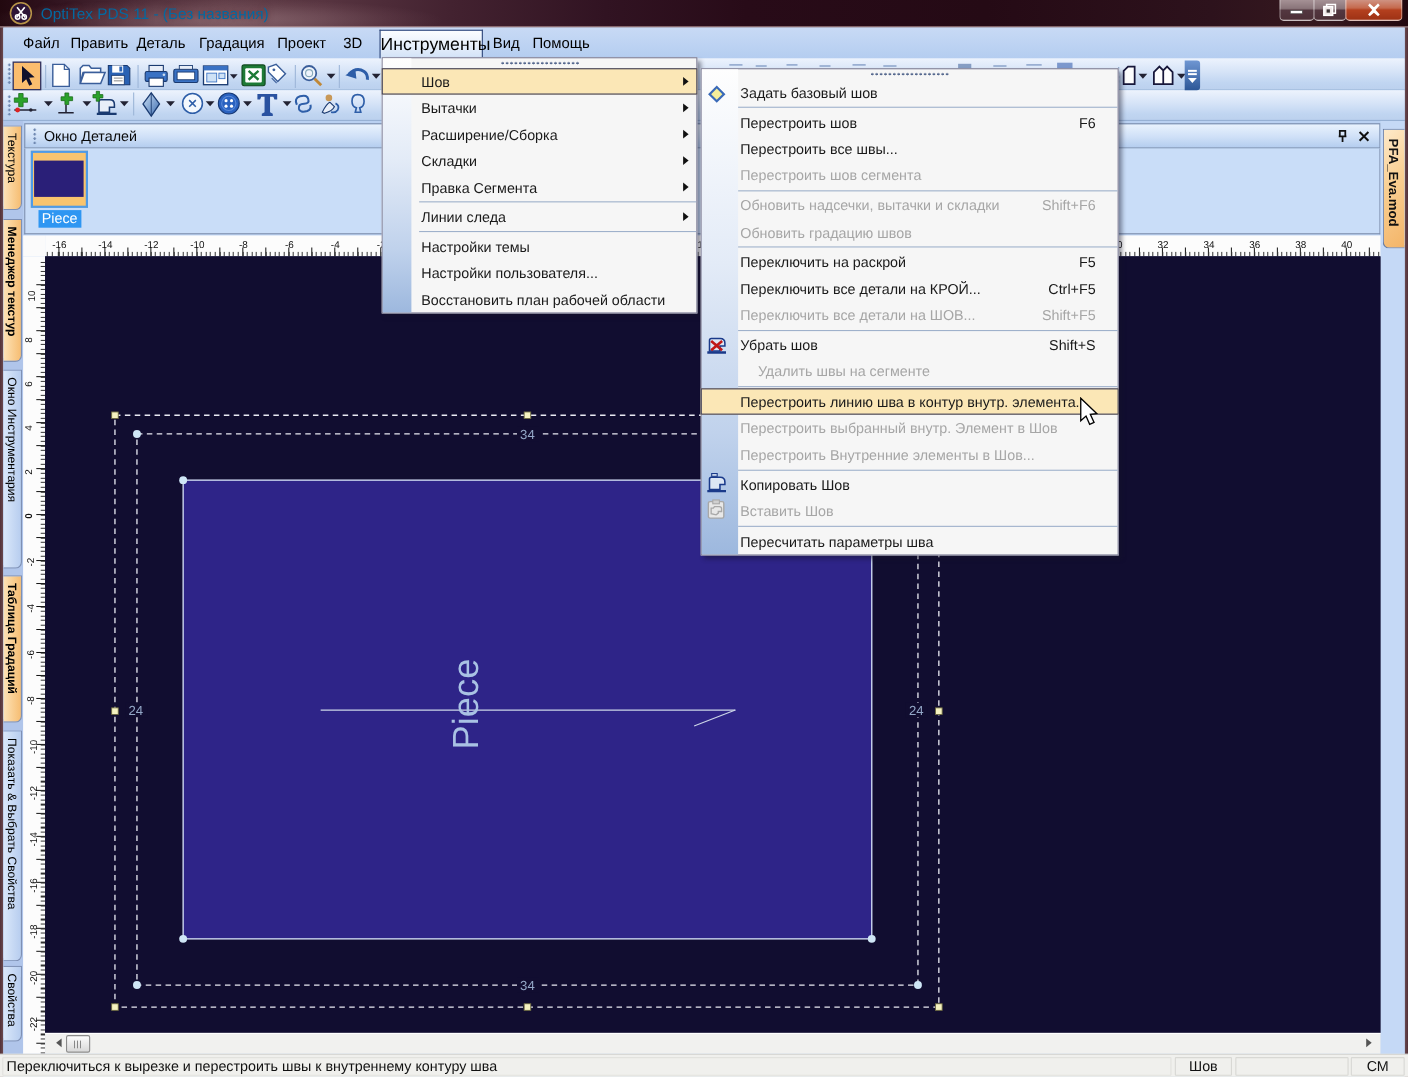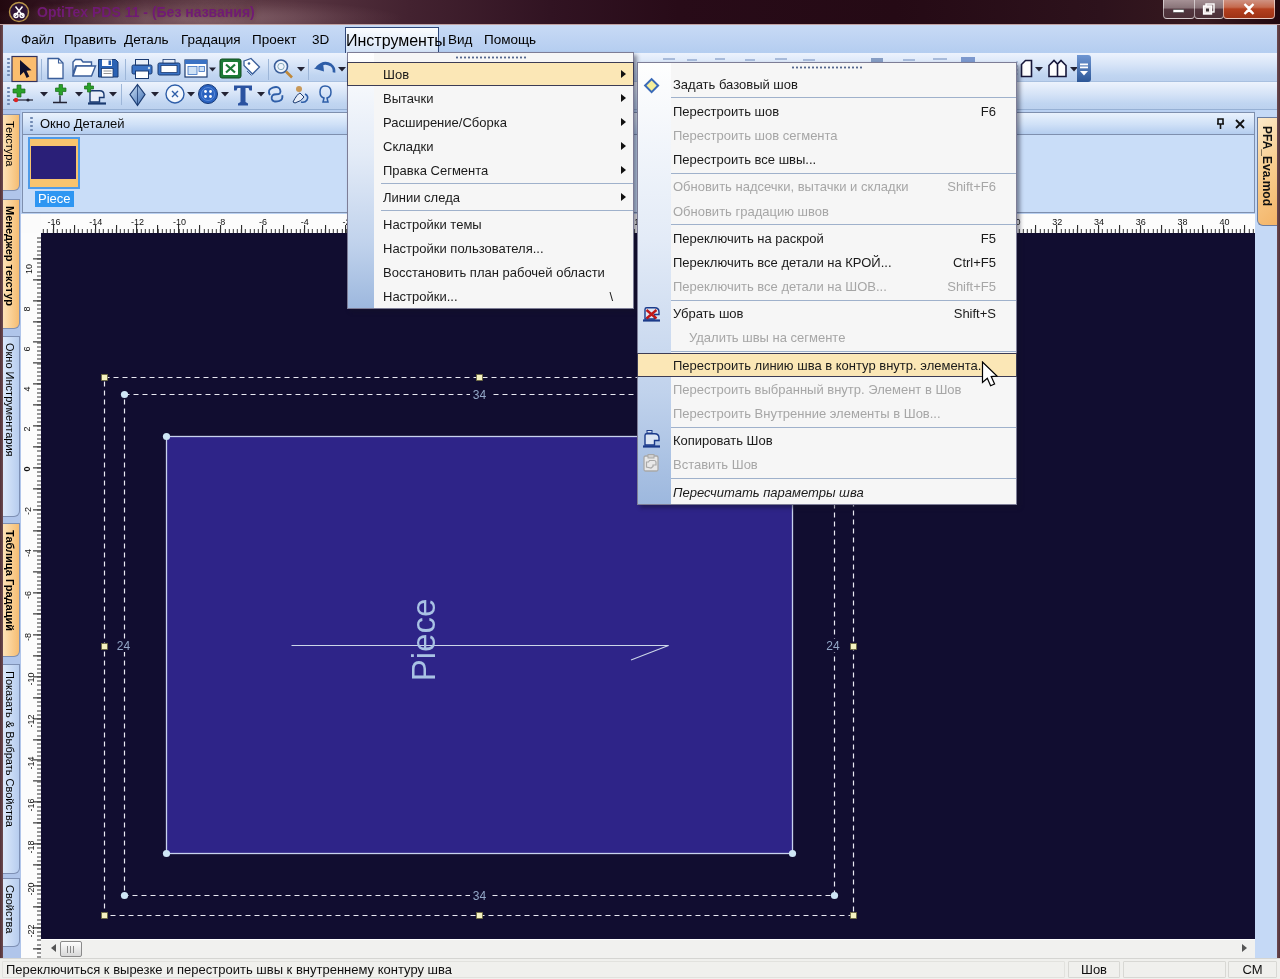--- a/index.html
+++ b/index.html
@@ -7,21 +7,21 @@
 body { font-family:"Liberation Sans", sans-serif; position:relative; background:#b9d0f1; }
 .abs { position:absolute; }
 
 
 #titlebar { left:0; top:0; width:1280px; height:25px;
   background:linear-gradient(90deg,#22080f 0%,#321420 4%,#4e2c38 10%,#5f3c46 16%,#573440 23%,#432230 32%,#311322 43%,#280b18 53%,#250a15 70%,#2d121c 86%,#36191f 94%,#22080f 100%);
 }
 #titlebar .glow { left:0; top:0; width:640px; height:25px;
   background:radial-gradient(ellipse 260px 24px at 195px 18px, rgba(228,198,200,0.32), rgba(190,150,155,0.08) 62%, transparent 80%);
 }
-#apptitle { left:37px; top:4px; color:#701a75; font-size:14px; white-space:nowrap; text-shadow:0 0 6px rgba(90,40,50,0.9);font-weight:bold; }
+#apptitle { left:37px; top:4px; color:#0369a1; font-size:14px; white-space:nowrap; text-shadow:0 0 6px rgba(90,40,50,0.9); }
 #appicon { left:8px; top:1px; width:22px; height:22px; }
 
 
 .winbtn { top:0; height:19px; border:1px solid rgba(255,255,255,0.55); border-top:none; border-radius:0 0 4px 4px;
   background:linear-gradient(180deg,#a59195 0%,#887378 45%,#533740 50%,#4c3037 100%); }
 #btnmin { left:1163px; width:32px; }
 #btnmax { left:1194px; width:30px; }
 #btnclose { left:1223px; width:52px;
   background:linear-gradient(180deg,#cf9282 0%,#c56a4e 40%,#b4401f 50%,#9e3215 100%); }
 .winbtn svg { position:absolute; left:50%; top:50%; transform:translate(-50%,-50%); }
@@ -319,21 +319,20 @@
   <div class="msep">
       <i></i>
     </div>
   <div class="mrow" style="height:24px;">Линии следа<span class="arr"></span></div>
   <div class="msep">
       <i></i>
     </div>
   <div class="mrow" style="height:24px;">Настройки темы</div>
   <div class="mrow" style="height:24px;">Настройки пользователя...</div>
   <div class="mrow" style="height:24px;">Восстановить план рабочей области</div>
-  <div class="mrow" style="height:24px;">Настройки...<span class="sc">\</span></div>
 </div>
 
 <div class="menu" id="menu2" style="left:637px;top:62px;width:380px;">
   <div class="mstrip" style="width:33px;"></div>
   <svg style="position:absolute;left:4px;top:13px;" width="19" height="19" viewBox="0 0 19 19">
       <rect x="5" y="5" width="9.2" height="9.2" transform="rotate(45 9.6 9.6)" fill="#f5ee9a" stroke="#3a6ab8" stroke-width="2"></rect>
     </svg>
   <svg style="position:absolute;left:3px;top:240px;" width="21" height="20" viewBox="0 0 21 20">
       <path d="M2 17.5 h17" stroke="#1a3a8a" stroke-width="2.2"></path>
       <path d="M4 16 v-9.5 q0-1.7 1.7-1.7 h8 q4.3 0 4.3 4.3 v2.4 h-4.5 v4.5 z" fill="#dce6f4" stroke="#1a3a8a" stroke-width="1.4"></path>
@@ -350,22 +349,22 @@
       <path d="M5.5 14 v-5 h2 l1-1.5 h4.5 q2 0 2 2 v2.5 h-3 v1.5 l-2 1.5 z" fill="none" stroke="#a8a8a8" stroke-width="1.2"></path>
     </svg>
   <div class="dotrow">
       <i></i>
     </div>
   <div class="mrow" style="height:24.2px;">Задать базовый шов</div>
   <div class="msep">
       <i></i>
     </div>
   <div class="mrow" style="height:24.2px;">Перестроить шов<span class="sc">F6</span></div>
+  <div class="mrow" style="height:24.2px;">Перестроить все швы...</div>
   <div class="mrow dis" style="height:24.2px;">Перестроить шов сегмента</div>
-  <div class="mrow" style="height:24.2px;">Перестроить все швы...</div>
   <div class="msep">
       <i></i>
     </div>
   <div class="mrow dis" style="height:24.2px;">Обновить надсечки, вытачки и складки<span class="sc">Shift+F6</span></div>
   <div class="mrow dis" style="height:24.2px;">Обновить градацию швов</div>
   <div class="msep">
       <i></i>
     </div>
   <div class="mrow" style="height:24.2px;">Переключить на раскрой<span class="sc">F5</span></div>
   <div class="mrow" style="height:24.2px;text-align:right;">Переключить все детали на КРОЙ...<span class="sc">Ctrl+F5</span></div>
@@ -382,21 +381,21 @@
   <div class="mrow dis" style="height:24.2px;">Перестроить выбранный внутр. Элемент в Шов</div>
   <div class="mrow dis" style="height:24.2px;">Перестроить Внутренние элементы в Шов...</div>
   <div class="msep">
       <i></i>
     </div>
   <div class="mrow" style="height:24.2px;">Копировать Шов</div>
   <div class="mrow dis" style="height:24.2px;">Вставить Шов</div>
   <div class="msep">
       <i></i>
     </div>
-  <div class="mrow" style="height:24.2px;font-style:italic;">Пересчитать параметры шва</div>
+  <div class="mrow" style="height:24.2px;">Пересчитать параметры шва</div>
 </div>
 
 <div class="abs" id="tbicons" style="left:3px;top:53px;width:1274px;height:57px;z-index:3;pointer-events:none;">
 <svg width="1274" height="57" viewBox="0 0 1274 57">
 <defs>
 <linearGradient id="gcap" x1="0" y1="0" x2="0" y2="1">
           <stop offset="0" stop-color="#6f96d2"></stop>
           <stop offset="1" stop-color="#2d5797"></stop>
         </linearGradient>
 <linearGradient id="gdart" x1="0" y1="0" x2="1" y2="1">

